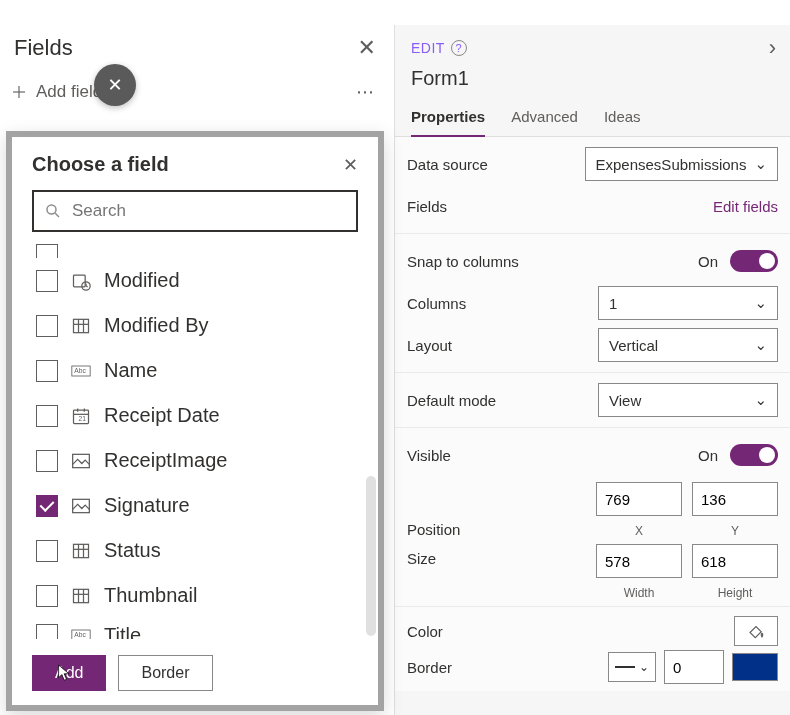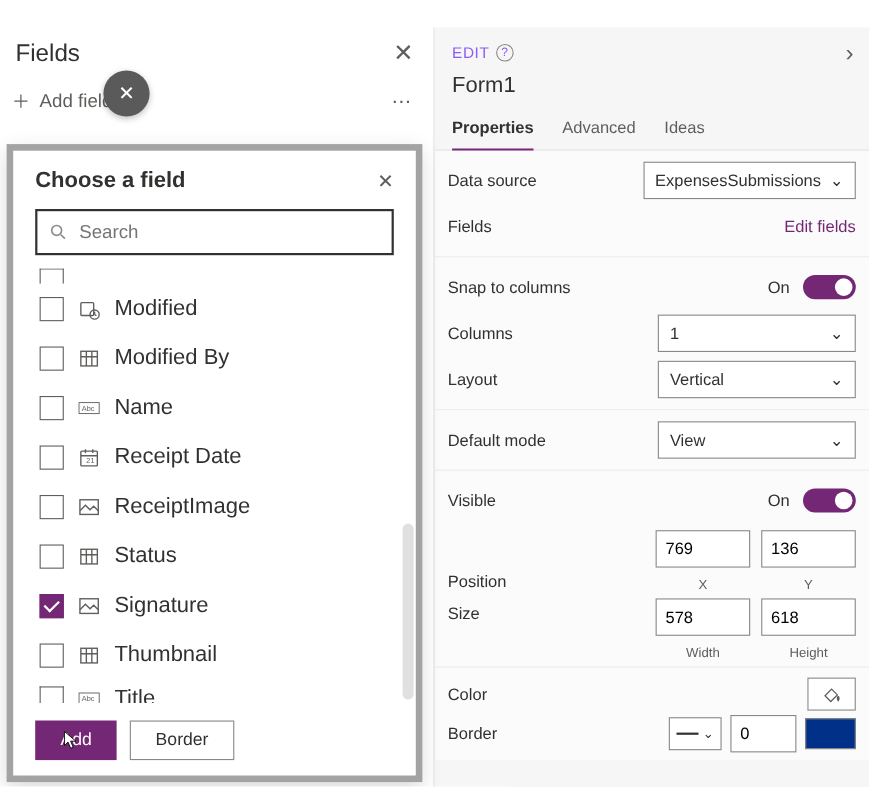--- a/index.html
+++ b/index.html
@@ -178,40 +178,40 @@
             <div class="checkbox"></div>
             <span class="type-icon">
                 <svg width="20" height="18" viewBox="0 0 24 20" fill="none" stroke="#605e5c" stroke-width="1.5">
                   <rect x="2" y="2" width="20" height="16"></rect>
                   <polyline points="2,14 8,8 13,13 17,9 22,14"></polyline>
                 </svg>
               </span>
             <span class="field-label">ReceiptImage</span>
           </div>
           <div class="field-row">
+            <div class="checkbox checked"></div>
+            <span class="type-icon">
+                <svg width="20" height="18" viewBox="0 0 24 20" fill="none" stroke="#605e5c" stroke-width="1.5">
+                  <rect x="2" y="2" width="20" height="16"></rect>
+                  <polyline points="2,14 8,8 13,13 17,9 22,14"></polyline>
+                </svg>
+              </span>
+            <span class="field-label">Signature</span>
+          </div>
+          <div class="field-row">
             <div class="checkbox"></div>
             <span class="type-icon">
                 <svg width="20" height="20" viewBox="0 0 24 24" fill="none" stroke="#605e5c" stroke-width="1.5">
                   <rect x="3" y="4" width="18" height="16"></rect>
                   <line x1="3" y1="10" x2="21" y2="10"></line>
                   <line x1="9" y1="4" x2="9" y2="20"></line>
                   <line x1="15" y1="4" x2="15" y2="20"></line>
                 </svg>
               </span>
             <span class="field-label">Status</span>
-          </div>
-          <div class="field-row">
-            <div class="checkbox checked"></div>
-            <span class="type-icon">
-                <svg width="20" height="18" viewBox="0 0 24 20" fill="none" stroke="#605e5c" stroke-width="1.5">
-                  <rect x="2" y="2" width="20" height="16"></rect>
-                  <polyline points="2,14 8,8 13,13 17,9 22,14"></polyline>
-                </svg>
-              </span>
-            <span class="field-label">Signature</span>
           </div>
           <div class="field-row">
             <div class="checkbox"></div>
             <span class="type-icon">
                 <svg width="20" height="20" viewBox="0 0 24 24" fill="none" stroke="#605e5c" stroke-width="1.5">
                   <rect x="3" y="4" width="18" height="16"></rect>
                   <line x1="3" y1="10" x2="21" y2="10"></line>
                   <line x1="9" y1="4" x2="9" y2="20"></line>
                   <line x1="15" y1="4" x2="15" y2="20"></line>
                 </svg>

